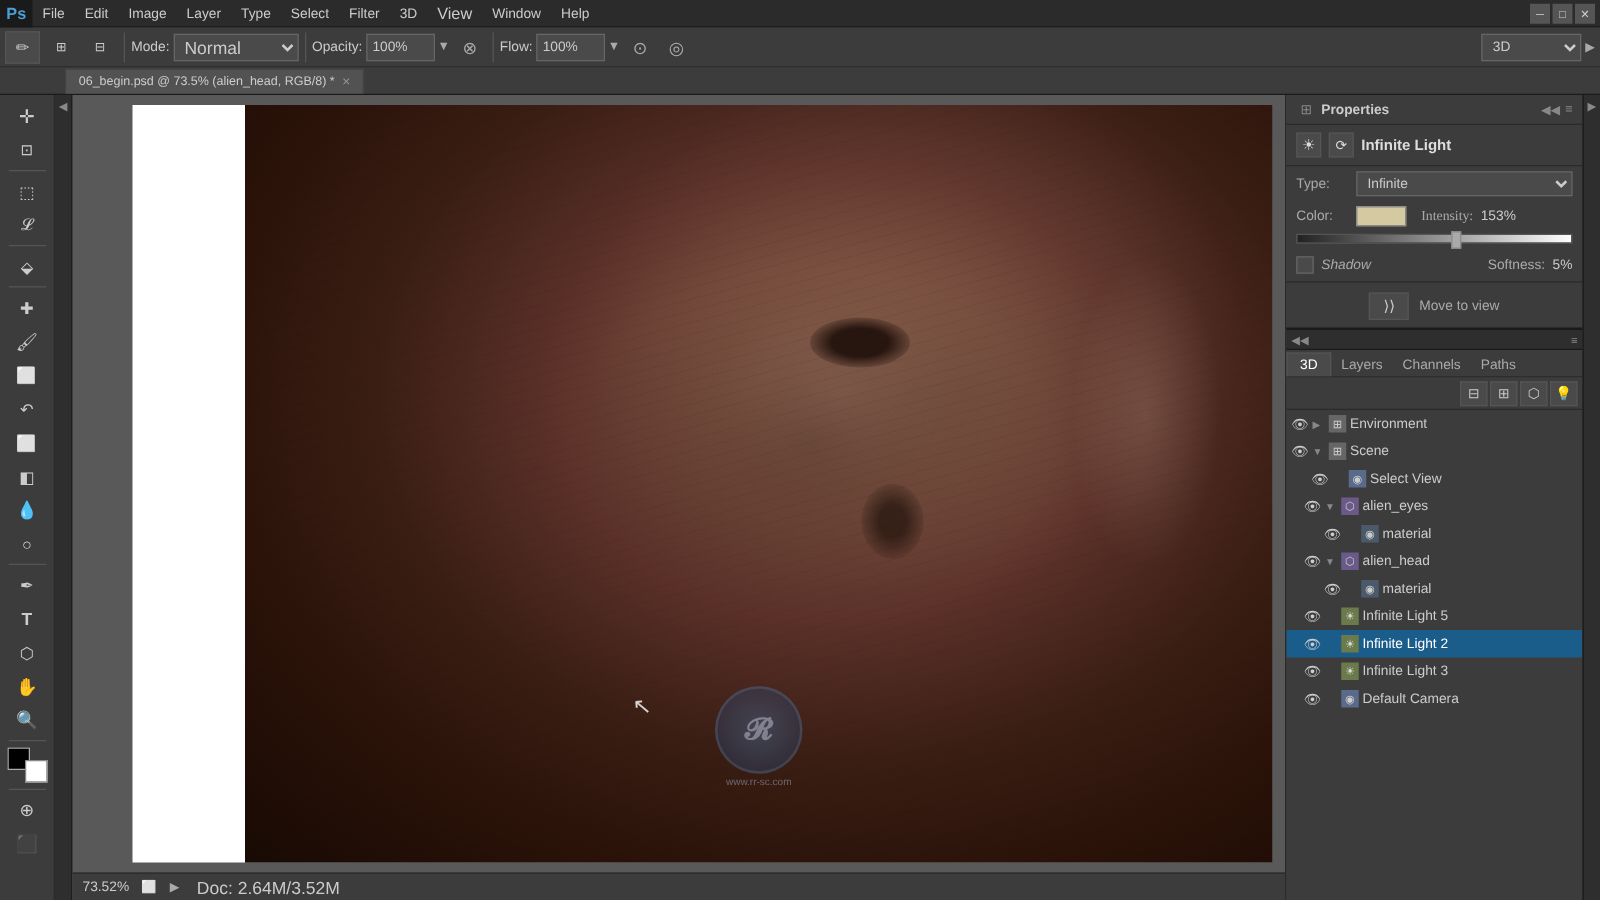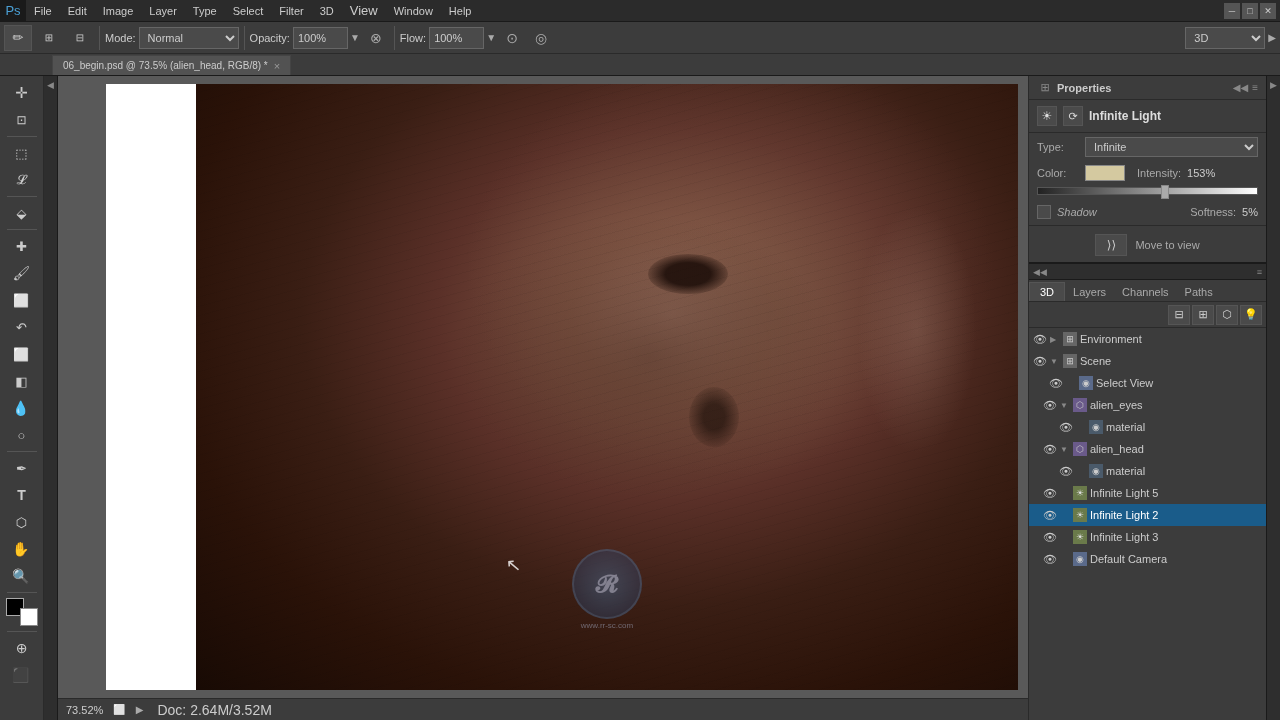--- a/index.html
+++ b/index.html
@@ -2,21 +2,21 @@
 <html><head>
   <meta charset="utf-8">
   <style>
     * { margin: 0; padding: 0; box-sizing: border-box; }
     body { width: 1280px; height: 720px; background: #3c3c3c; font-family: Arial, sans-serif; font-size: 11px; color: #ccc; overflow: hidden; }
   </style>
 </head>
 <body>
 
 <div style="height:22px; background:#2b2b2b; display:flex; align-items:center; border-bottom:1px solid #1a1a1a;">
-  <div style="width:26px; height:22px; background:#1a1a1a; display:flex; align-items:center; justify-content:center; color:#4a9fd4; font-weight:normal; font-size:13px;">Ps</div>
+  <div style="width:26px; height:22px; background:#1a1a1a; display:flex; align-items:center; justify-content:center; color:#4a9fd4; font-weight:bold; font-size:13px;">Ps</div>
   <div style="padding:2px 8px; color:#ccc; font-size:11px; cursor:pointer;">File</div>
   <div style="padding:2px 8px; color:#ccc; font-size:11px; cursor:pointer;">Edit</div>
   <div style="padding:2px 8px; color:#ccc; font-size:11px; cursor:pointer;">Image</div>
   <div style="padding:2px 8px; color:#ccc; font-size:11px; cursor:pointer;">Layer</div>
   <div style="padding:2px 8px; color:#ccc; font-size:11px; cursor:pointer;">Type</div>
   <div style="padding:2px 8px; color:#ccc; font-size:11px; cursor:pointer;">Select</div>
   <div style="padding:2px 8px; color:#ccc; font-size:11px; cursor:pointer;">Filter</div>
   <div style="padding:2px 8px; color:#ccc; font-size:11px; cursor:pointer;">3D</div>
   <div style="padding:2px 8px; color:#ccc; font-size:13px; cursor:pointer;">View</div>
   <div style="padding:2px 8px; color:#ccc; font-size:11px; cursor:pointer;">Window</div>
@@ -26,21 +26,21 @@
   <div style="width:16px;height:16px;background:#555;display:flex;align-items:center;justify-content:center;font-size:9px;color:#ccc;cursor:pointer;margin-right:2px;">□</div>
   <div style="width:16px;height:16px;background:#555;display:flex;align-items:center;justify-content:center;font-size:9px;color:#ccc;cursor:pointer;margin-right:4px;">✕</div>
 </div>
 
 <div style="height:32px; background:#3c3c3c; display:flex; align-items:center; padding:0 4px; gap:3px; border-bottom:1px solid #2a2a2a;">
   <div style="width:28px;height:26px;background:#4a4a4a;border:1px solid #555;display:flex;align-items:center;justify-content:center;color:#ccc;cursor:pointer;font-size:13px;">✏</div>
   <div style="width:28px;height:26px;background:#3c3c3c;border:1px solid transparent;display:flex;align-items:center;justify-content:center;color:#ccc;cursor:pointer;font-size:10px;">⊞</div>
   <div style="width:28px;height:26px;background:#3c3c3c;border:1px solid transparent;display:flex;align-items:center;justify-content:center;color:#ccc;cursor:pointer;font-size:10px;">⊟</div>
   <div style="width:1px;height:24px;background:#555;margin:0 2px;"></div>
   <div style="font-size:11px;color:#ccc;">Mode:</div>
-  <select style="height:22px;background:#4a4a4a;border:1px solid #666;color:#ccc;font-size:11px;padding:0 4px;min-width:100px;">
+  <select style="height:22px;background:#4a4a4a;border:1px solid #666;color:#ccc;font-size:14px;padding:0 4px;min-width:100px;">
     <option>Normal</option>
   </select>
   <div style="width:1px;height:24px;background:#555;margin:0 2px;"></div>
   <div style="font-size:11px;color:#ccc;">Opacity:</div>
   <div style="display:flex;align-items:center;gap:2px;">
     <input style="height: 22px; width: 55px; background: rgb(74, 74, 74); border: 1px solid rgb(102, 102, 102); color: rgb(204, 204, 204); font-size: 11px; padding: 0px 4px;" value="100%">
     <div style="font-size:10px;color:#aaa;">▼</div>
   </div>
   <div style="width:26px;height:26px;display:flex;align-items:center;justify-content:center;font-size:14px;color:#aaa;cursor:pointer;">⊗</div>
   <div style="width:1px;height:24px;background:#555;margin:0 2px;"></div>
@@ -165,21 +165,21 @@
       <div style="display:flex;align-items:center;padding:4px 8px;gap:6px;">
         <span style="font-size:11px;color:#aaa;width:42px;">Type:</span>
         <select style="height:20px;background:#4a4a4a;border:1px solid #666;color:#ccc;font-size:11px;flex:1;padding:0 4px;">
           <option>Infinite</option>
         </select>
       </div>
 
       <div style="display:flex;align-items:center;padding:4px 8px;gap:6px;">
         <span style="font-size:11px;color:#aaa;width:42px;">Color:</span>
         <div style="width:40px;height:16px;background:#d4c9a0;border:1px solid #888;cursor:pointer;"></div>
-        <span style="font-size:11px;color:#aaa;margin-left:6px;">Intensity:</span>
+        <span style="font-size:11px;color:#aaa;margin-left:6px;font-family:Liberation Serif, serif;">Intensity:</span>
         <span style="font-size:11px;color:#ccc;">153%</span>
       </div>
 
       <div style="padding:2px 8px 6px;">
         <div style="width:100%;height:8px;background:linear-gradient(to right,#222,#fff);border:1px solid #555;cursor:pointer;position:relative;">
           <div style="position:absolute;top:-3px;left:58%;width:8px;height:14px;background:#aaa;border:1px solid #888;transform:translateX(-50%);cursor:pointer;"></div>
         </div>
       </div>
 
       <div style="display:flex;align-items:center;padding:4px 8px;gap:6px;">

